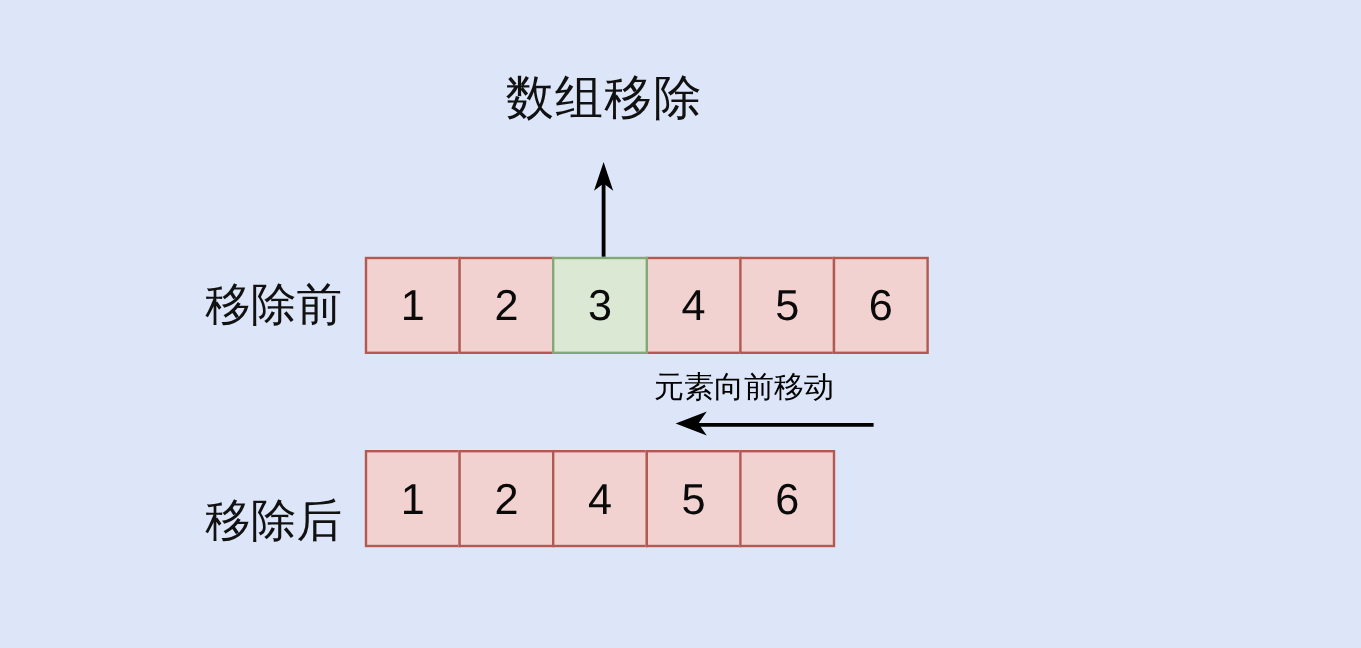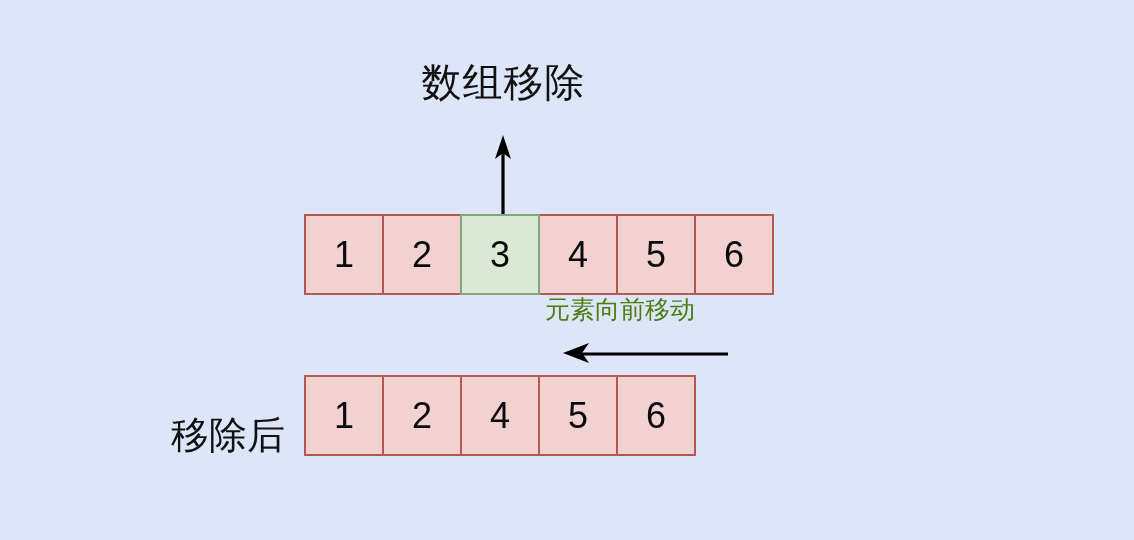--- a/index.html
+++ b/index.html
@@ -86,24 +86,24 @@
     top: 133px;
     width: 70px;
     height: 85px;
     pointer-events: none;
   }
 
   
   .shift-note {
     position: absolute;
     left: 545px;
-    top: 294px;
+    top: 308px;
     font-size: 25px;
     line-height: 30px;
-    color: #4d7c0f;
+    color: #000000;
     white-space: nowrap;
   }
   .left-arrow {
     position: absolute;
     left: 556px;
     top: 338px;
     width: 175px;
     height: 32px;
     pointer-events: none;
   }
@@ -115,20 +115,21 @@
 
   <div class="title">数组移除</div>
 
   <div class="up-arrow">
     <svg width="70" height="85" viewBox="0 0 70 85" xmlns="http://www.w3.org/2000/svg">
       <line x1="35" y1="85" x2="35" y2="16" stroke="#000000" stroke-width="3.2"></line>
       <polygon points="35,2 27,26 35,20 43,26" fill="#000000"></polygon>
     </svg>
   </div>
 
+  <div class="row-label before">移除前</div>
 
   <div class="array before">
     <div class="cell pink">
       <span>1</span>
     </div>
     <div class="cell pink">
       <span>2</span>
     </div>
     <div class="cell green">
       <span>3</span>

